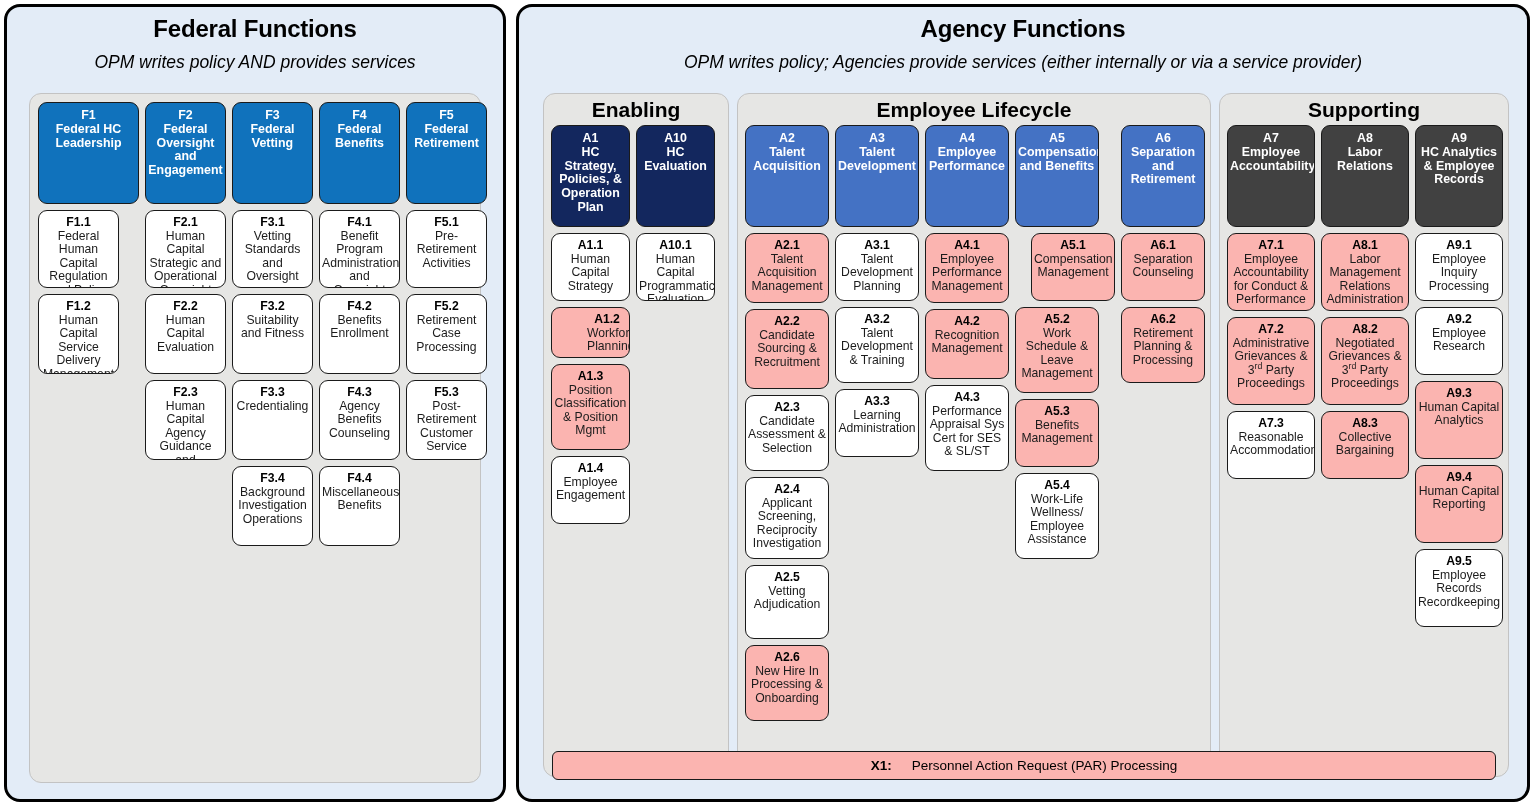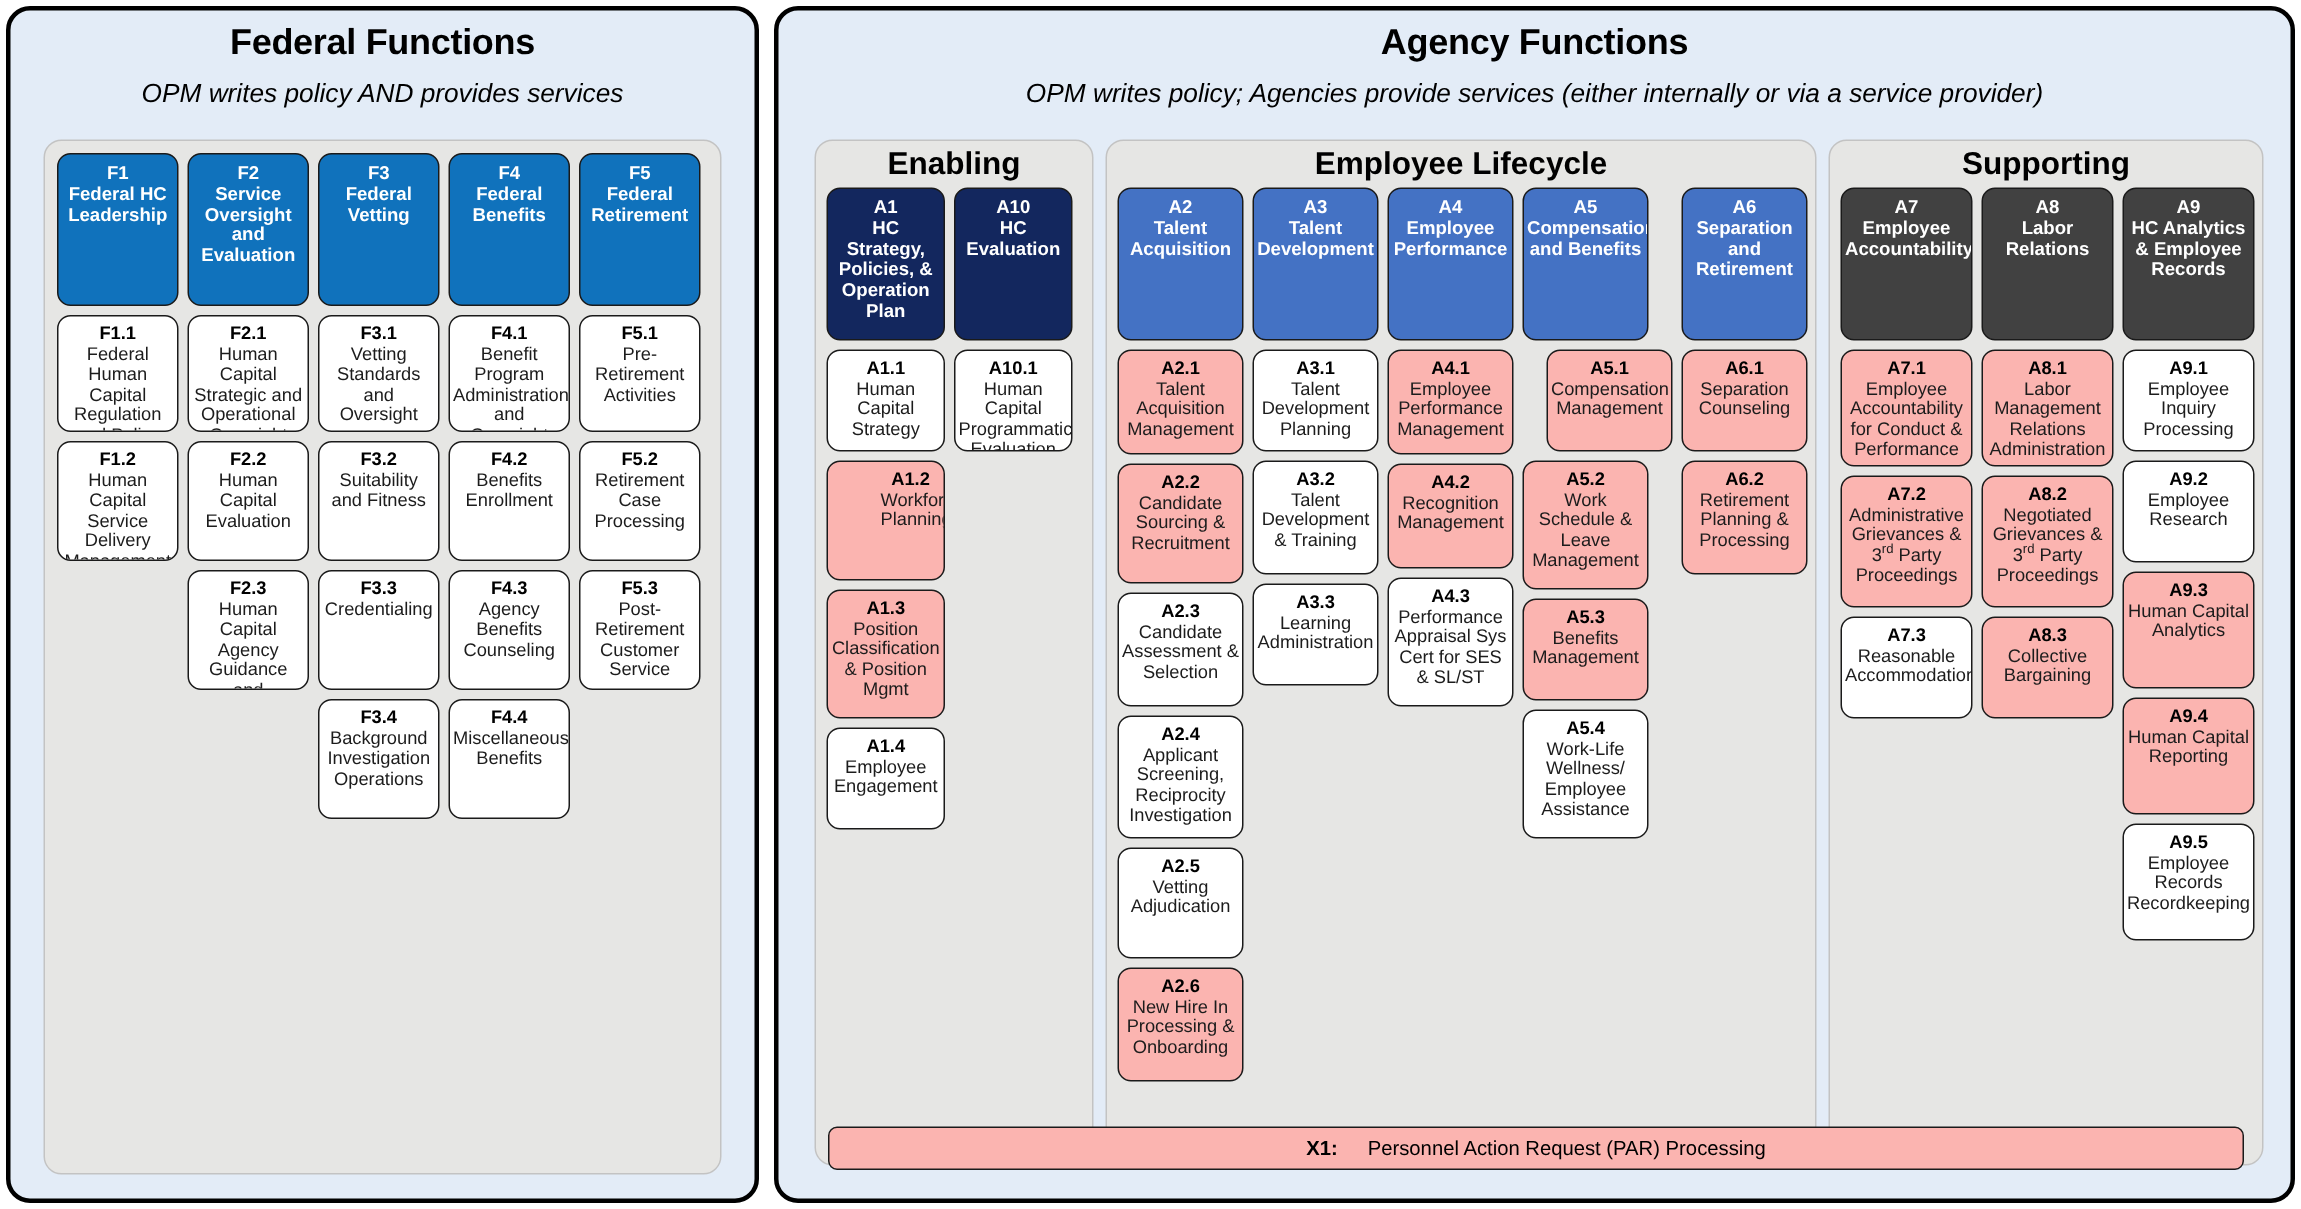--- a/index.html
+++ b/index.html
@@ -120,37 +120,37 @@
 <body>
 
 <div id="root">
 
   <div class="outer-panel" id="federal-panel">
     <div class="panel-title">Federal Functions</div>
     <div class="panel-subtitle">OPM writes policy AND provides services</div>
     <div class="group" id="federal-group" style="left:22px; top:86px; width:452px; height:690px;">
       <div class="cols" id="federal-cols" style="padding:8px 0 0 8px; gap:6px;">
           <div class="col" style="gap: 6px;">
-            <div class="box hdr hdr-blue" style="width: 81px; height: 102px;">
+            <div class="box hdr hdr-blue" style="width: 101px; height: 102px;">
               <span class="code">F1</span>
               <span class="name">Federal HC Leadership</span>
             </div>
             <div class="box sub" style="width: 81px; height: 78px;">
               <span class="code">F1.1</span>
               <span class="name">Federal Human Capital Regulation and Policy</span>
             </div>
             <div class="box sub" style="width: 81px; height: 80px;">
               <span class="code">F1.2</span>
               <span class="name">Human Capital Service Delivery Management</span>
             </div>
           </div>
           <div class="col" style="gap: 6px;">
             <div class="box hdr hdr-blue" style="width: 81px; height: 102px;">
               <span class="code">F2</span>
-              <span class="name">Service Oversight and Evaluation</span>
+              <span class="name">Federal Oversight and Engagement</span>
             </div>
             <div class="box sub" style="width: 81px; height: 78px;">
               <span class="code">F2.1</span>
               <span class="name">Human Capital Strategic and Operational Oversight</span>
             </div>
             <div class="box sub" style="width: 81px; height: 80px; align-items: center;">
               <span class="code">F2.2</span>
               <span class="name">Human Capital Evaluation</span>
             </div>
             <div class="box sub" style="width: 81px; height: 80px;">
@@ -233,21 +233,21 @@
       <div class="cols" style="padding:4px 0 0 7px; gap:6px;">
           <div class="col" style="gap: 6px;">
             <div class="box hdr hdr-navy" style="width: 79px; height: 102px;">
               <span class="code">A1</span>
               <span class="name">HC Strategy, Policies, &amp; Operation Plan</span>
             </div>
             <div class="box sub" style="width: 79px; height: 68px;">
               <span class="code">A1.1</span>
               <span class="name">Human Capital Strategy</span>
             </div>
-            <div class="box sub pink" style="width: 79px; height: 80px; padding-left: 35px;">
+            <div class="box sub pink" style="width: 79px; height: 51px; padding-left: 35px;">
               <span class="code">A1.2</span>
               <span class="name">Workforce Planning</span>
             </div>
             <div class="box sub pink" style="width: 79px; height: 86px;">
               <span class="code">A1.3</span>
               <span class="name">Position Classification &amp; Position Mgmt</span>
             </div>
             <div class="box sub" style="width: 79px; height: 68px;">
               <span class="code">A1.4</span>
               <span class="name">Employee Engagement</span>

